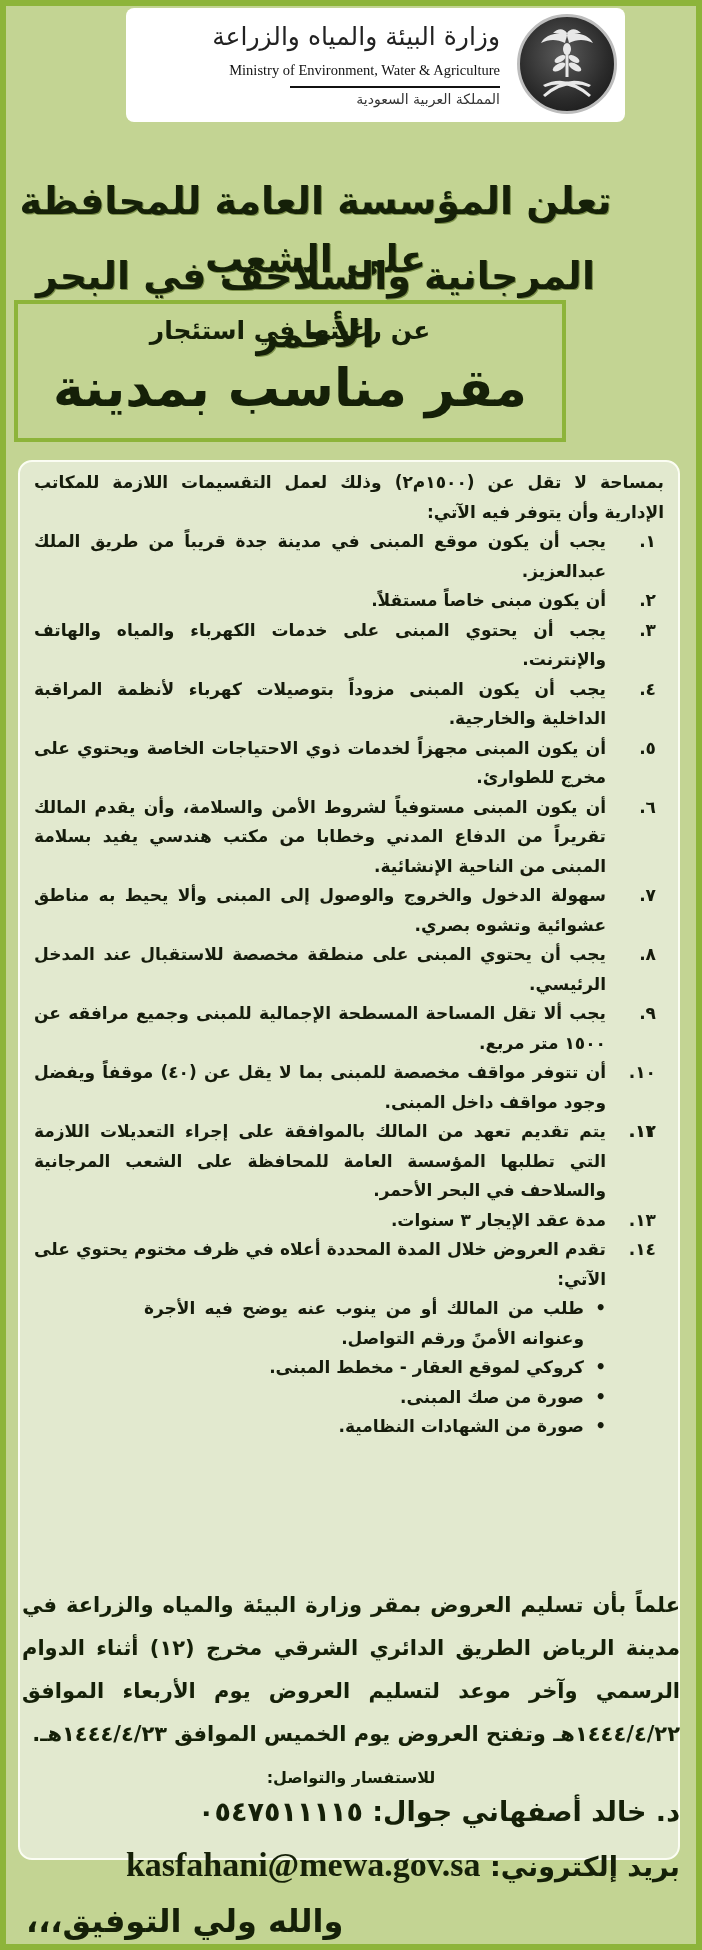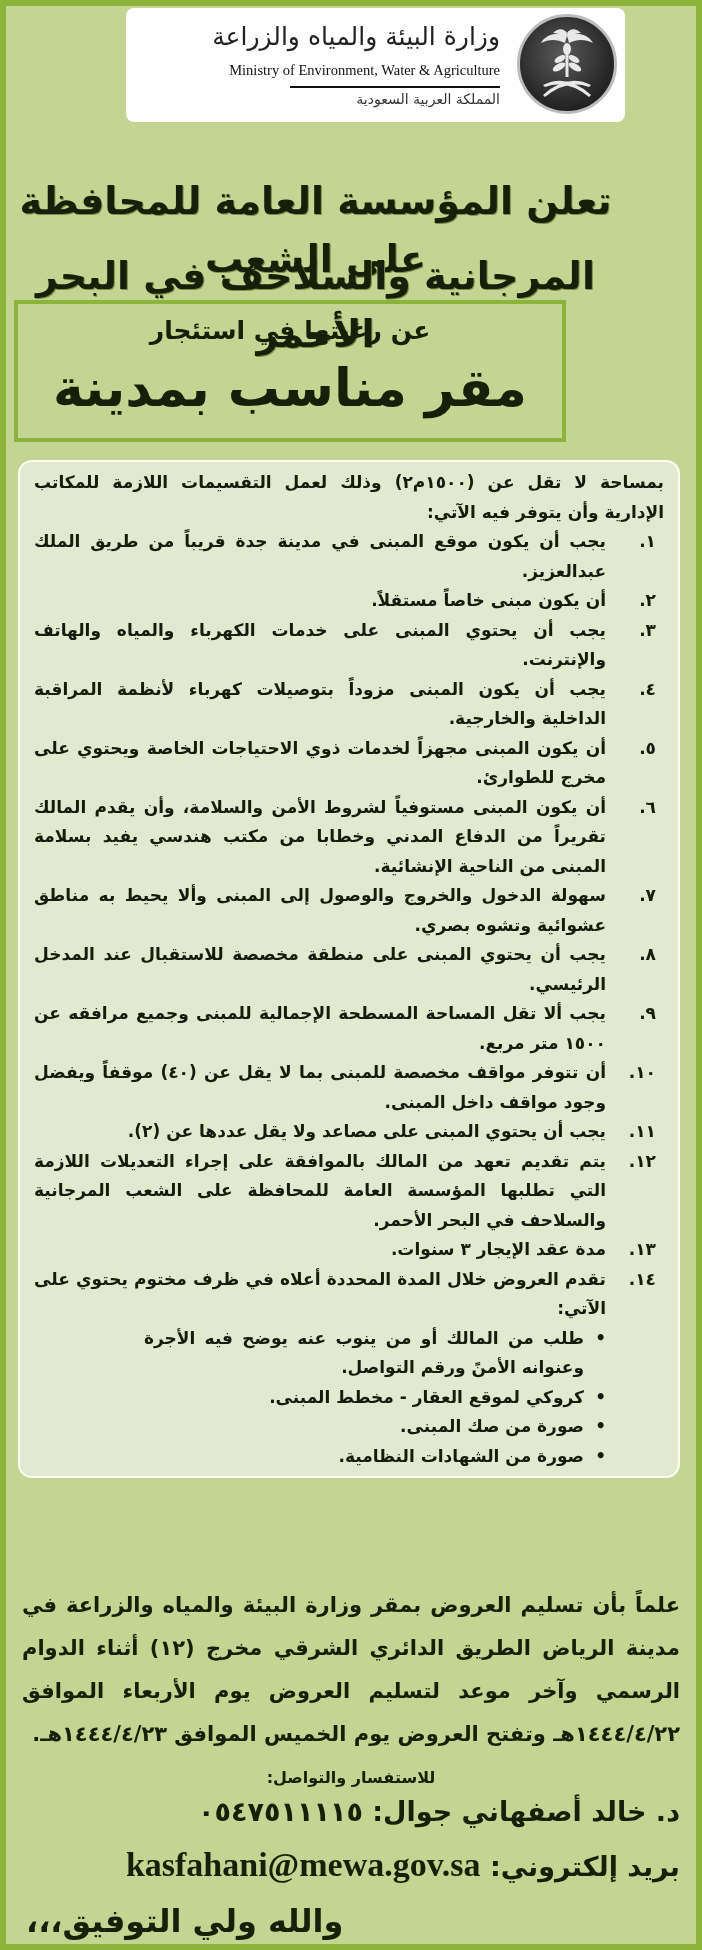--- a/index.html
+++ b/index.html
@@ -51,21 +51,21 @@
   }
   .framed .sub {
     position:absolute; left:0; width:100%; top:12px; text-align:center; direction:rtl;
     font-weight:bold; color:#152008; font-size:25px;
   }
   .framed .big {
     position:absolute; left:0; width:100%; top:44px; text-align:center; direction:rtl;
     font-weight:bold; color:#152008; font-size:52px; line-height:80px;
   }
   .card {
-    position:absolute; left:12px; top:454px; width:662px; height:1018px;
+    position:absolute; left:12px; top:454px; width:662px; height:1400px;
     background:#e2e9cf; border:2px solid #fbfdf3; border-radius:14px;
     box-sizing:border-box;
   }
   .card-inner {
     position:absolute; right:14px; left:14px; top:6px;
     direction:rtl; font-weight:bold; color:#161c0c; font-size:17px; line-height:29.5px;
     text-align:justify;
   }
   .intro { display:block; }
   .item { position:relative; padding-right:58px; }
@@ -134,21 +134,21 @@
       <div class="item"><span class="num">١.</span><span>يجب أن يكون موقع المبنى في مدينة جدة قريباً من طريق الملك عبدالعزيز.</span></div>
       <div class="item"><span class="num">٢.</span><span>أن يكون مبنى خاصاً مستقلاً.</span></div>
       <div class="item"><span class="num">٣.</span><span>يجب أن يحتوي المبنى على خدمات الكهرباء والمياه والهاتف والإنترنت.</span></div>
       <div class="item"><span class="num">٤.</span><span>يجب أن يكون المبنى مزوداً بتوصيلات كهرباء لأنظمة المراقبة الداخلية والخارجية.</span></div>
       <div class="item"><span class="num">٥.</span><span>أن يكون المبنى مجهزاً لخدمات ذوي الاحتياجات الخاصة ويحتوي على مخرج للطوارئ.</span></div>
       <div class="item"><span class="num">٦.</span><span>أن يكون المبنى مستوفياً لشروط الأمن والسلامة، وأن يقدم المالك تقريراً من الدفاع المدني وخطابا من مكتب هندسي يفيد بسلامة المبنى من الناحية الإنشائية.</span></div>
       <div class="item"><span class="num">٧.</span><span>سهولة الدخول والخروج والوصول إلى المبنى وألا يحيط به مناطق عشوائية وتشوه بصري.</span></div>
       <div class="item"><span class="num">٨.</span><span>يجب أن يحتوي المبنى على منطقة مخصصة للاستقبال عند المدخل الرئيسي.</span></div>
       <div class="item"><span class="num">٩.</span><span>يجب ألا تقل المساحة المسطحة الإجمالية للمبنى وجميع مرافقه عن ١٥٠٠ متر مربع.</span></div>
       <div class="item"><span class="num">١٠.</span><span>أن تتوفر مواقف مخصصة للمبنى بما لا يقل عن (٤٠) موقفاً ويفضل وجود مواقف داخل المبنى.</span></div>
-      <div class="item"><span class="num">١١.</span><span>يجب أن يحتوي المبنى على مصاعد ولا يقل عددها عن (٢).</span></div>
+      <div class="item"><span class="num">١١.</span></div>
       <div class="item"><span class="num">١٢.</span><span>يتم تقديم تعهد من المالك بالموافقة على إجراء التعديلات اللازمة التي تطلبها المؤسسة العامة للمحافظة على الشعب المرجانية والسلاحف في البحر الأحمر.</span></div>
       <div class="item"><span class="num">١٣.</span><span>مدة عقد الإيجار ٣ سنوات.</span></div>
       <div class="item"><span class="num">١٤.</span><span>تقدم العروض خلال المدة المحددة أعلاه في ظرف مختوم يحتوي على الآتي:</span></div>
 
       <div class="bullet"><span class="dot">•</span><span>طلب من المالك أو من ينوب عنه يوضح فيه الأجرة وعنوانه الأمنً ورقم التواصل.</span></div>
       <div class="bullet"><span class="dot">•</span><span>كروكي لموقع العقار - مخطط المبنى.</span></div>
       <div class="bullet"><span class="dot">•</span><span>صورة من صك المبنى.</span></div>
       <div class="bullet"><span class="dot">•</span><span>صورة من الشهادات النظامية.</span></div>
     </div>
   </div>

